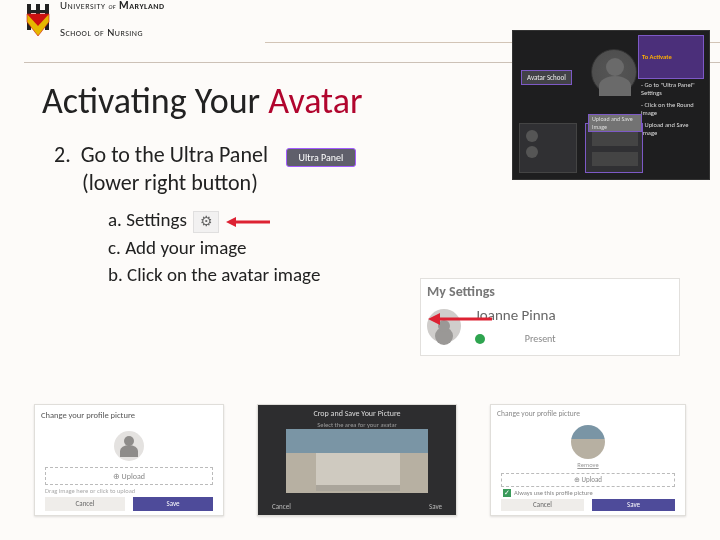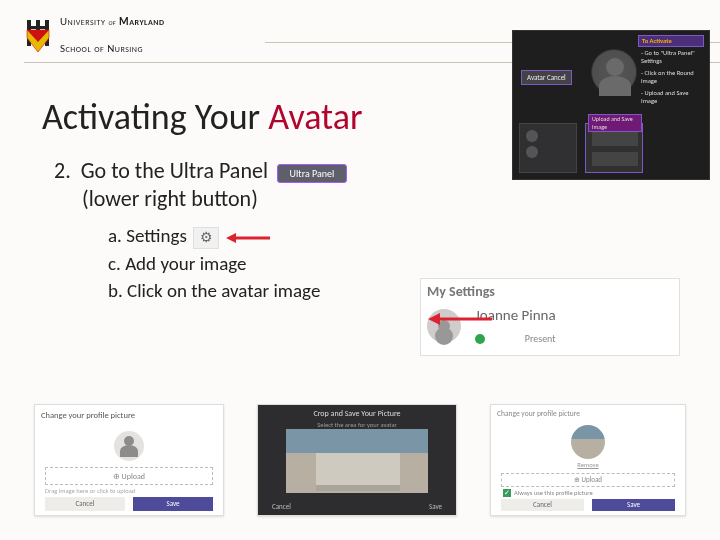--- a/index.html
+++ b/index.html
@@ -1,56 +1,56 @@
 <!DOCTYPE html>
 <html><head>
 <meta charset="utf-8">
 <style>
   * { box-sizing: border-box; margin: 0; padding: 0; }
   body { width: 720px; height: 540px; background: #fdfbf9; font-family: Calibri, Arial, sans-serif; color: #222; position: relative; overflow: hidden; }
   
-  .header { display: flex; align-items: center; padding: 16px 24px 8px; position: relative; }
+  .header { display: flex; align-items: center; padding: 0 24px 8px; position: relative; }
   .logo { display: flex; align-items: center; }
   .logo-mark { width: 28px; height: 32px; }
   .logo-text { margin-left: 8px; font-size: 11px; line-height: 1.15; }
   .logo-text .u { letter-spacing: 0.5px; font-variant: small-caps; }
   .logo-text .u strong { font-weight: 600; }
   .logo-text .of { font-style: italic; font-size: 9px; }
   .logo-text .son { margin-top: 14px; }
   .header-line { position: absolute; top: 42px; left: 265px; right: 0; height: 1px; background: linear-gradient(to right, #d2c4b6, #d2c4b6); }
   .divider { position: absolute; top: 62px; left: 24px; right: 0; height: 1px; background: #ccc1b7; }
   
   .title { font-size: 36px; font-weight: 400; margin: 32px 0 0 42px; }
   .title .red { color: #b1052e; }
   
   .main-step { font-size: 22px; margin: 18px 0 0 54px; line-height: 1.25; }
   .main-step .contline { margin-left: 28px; display: block; }
   .sub-list { font-size: 19px; margin: 10px 0 0 108px; line-height: 1.45; }
   
-  .ultra-badge { display:inline-block; width: 70px; height: 19px; background: #5f5f6b; border: 1px solid #a35cff; border-radius: 3px; color:#fff; font-size:10px; text-align:center; line-height:17px; vertical-align: middle; margin-left: 4px;}
+  .ultra-badge { display:inline-block; width: 70px; height: 19px; background: #5f5f6b; border: 1px solid #a35cff; border-radius: 3px; color:#fff; font-size:10px; text-align:center; line-height:17px; vertical-align: middle; margin-left: 13px;}
   
   .gear-icon-box { display:inline-block; width: 26px; height: 22px; background:#f2f1f1; border:1px solid #e0dfdf; vertical-align:middle; text-align:center; line-height:20px; font-size:14px; color:#666; margin-left:2px;}
   
   .arrow-red { display:inline-block; vertical-align: middle; margin-left: 2px; }
   
   
   .diagram-top { position:absolute; top: 30px; right: 10px; width: 198px; height: 150px; background:#1e1e1f; border:1px solid #333; }
   .diagram-top .tab { position:absolute; }
   .diagram-top .av-label { top:39px; left:8px; background:#424247; color:#eee; font-size:7px; padding:2px 5px; border:1px solid #7d59c6;}
   .diagram-top .av-circle { position:absolute; top:18px; left:78px; width:46px; height:46px; border-radius:50%; background: radial-gradient(circle, #555 0, #4c4c4c 100%); border:1px solid #333;}
   .diagram-top .av-circle::before { content:""; position:absolute; top:8px; left:14px; width:18px; height:18px; border-radius:50%; background:#6a6a6a;}
   .diagram-top .av-circle::after { content:""; position:absolute; top:26px; left:7px; width:32px; height:20px; border-radius:50% 50% 0 0; background:#6a6a6a;}
   .diagram-top .act-panel { position:absolute; top:4px; right:5px; width:66px; font-size:6.5px; color:#ddd; }
-  .diagram-top .act-panel .hdr { background:#4b2f7a; color:#ffb000; border:1px solid #7d59c6; padding:1px 3px; font-weight:bold;}
+  .diagram-top .act-panel .hdr { background:#4b2f7a; color:#ffb000; border:1px solid #7d59c6; padding:17px 3px; font-weight:bold;}
   .diagram-top .act-panel .row { padding:2px 3px; }
   .diagram-top .bot-left { position:absolute; bottom:6px; left:6px; width:58px; height:50px; background:#303033; border:1px solid #444;}
   .diagram-top .bot-left .c1{position:absolute;top:6px;left:6px;width:12px;height:12px;border-radius:50%;background:#555;}
   .diagram-top .bot-left .c2{position:absolute;top:22px;left:6px;width:12px;height:12px;border-radius:50%;background:#555;}
   .diagram-top .bot-right { position:absolute; bottom:6px; left:72px; width:58px; height:50px; background:#303033; border:1px solid #7d59c6;}
-  .diagram-top .bot-right .lbl{position:absolute; top:-10px; left:2px; font-size:6px; background:#701a75;color:#ddd;border:1px solid #7d59c6; padding:0 3px;}
+  .diagram-top .bot-right .lbl{position:absolute; top:-10px; left:2px; font-size:6px; background:#737373;color:#ddd;border:1px solid #7d59c6; padding:0 3px;}
   .diagram-top .bot-right .sq{position:absolute; left:6px; width:46px; height:14px; background:#444;}
   
   
   .mysettings { position:absolute; top: 278px; right: 40px; width: 260px; height:78px; background:#fff; border:1px solid #e2e0dd; padding:4px 6px;}
   .mysettings .hdr { font-size:14px; color:#777; font-weight:700; }
   .mysettings .row { display:flex; align-items:center; margin-top:6px;}
   .mysettings .row .av { width:34px; height:34px; border-radius:50%; background:#cfcdcb; display:flex; align-items:center; justify-content:center;}
   .mysettings .row .av::before{content:""; width:12px;height:12px;border-radius:50%;background:#9a9896;box-shadow:0 10px 0 3px #9a9896;}
   .mysettings .row .txt { margin-left:14px; font-size:10px; color:#888;}
   .mysettings .row .txt .name{font-size:15px; color:#666;}
@@ -130,21 +130,21 @@
     <svg class="arrow-red" width="44" height="14">
         <line x1="44" y1="7" x2="6" y2="7" stroke="#d23" stroke-width="3"></line>
         <polygon points="0,7 10,2 10,12" fill="#d23"></polygon>
       </svg>
   </div>
   <div>c.  Add your image</div>
   <div>b.  Click on the avatar image</div>
 </div>
 
 <div class="diagram-top">
-  <div class="tab av-label">Avatar Cancel</div>
+  <div class="tab av-label">Avatar School</div>
   <div class="av-circle"></div>
   <div class="act-panel">
     <div class="hdr">To Activate</div>
     <div class="row">- Go to "Ultra Panel" Settings</div>
     <div class="row">- Click on the Round image</div>
     <div class="row">- Upload and Save Image</div>
   </div>
   <div class="bot-left">
       <div class="c1"></div>
       <div class="c2"></div>

